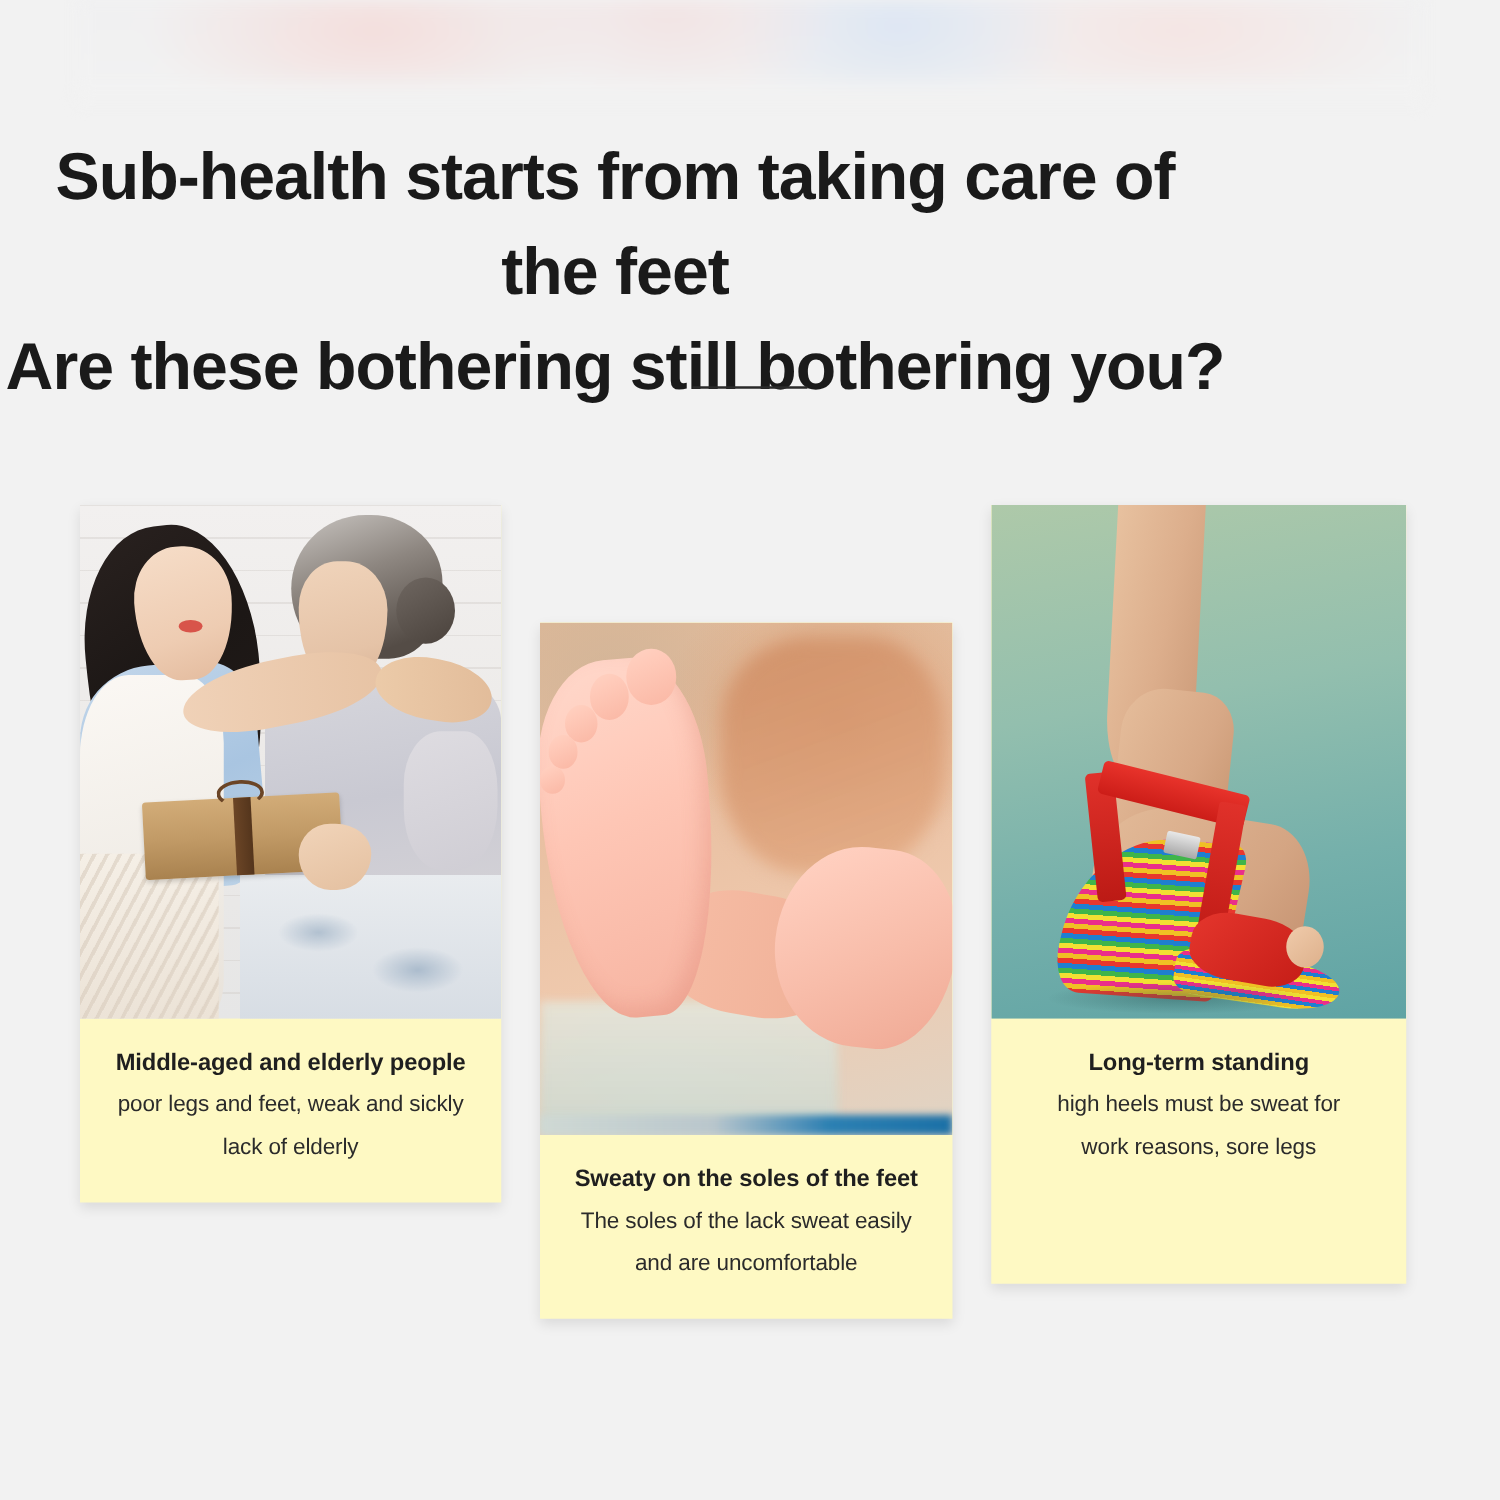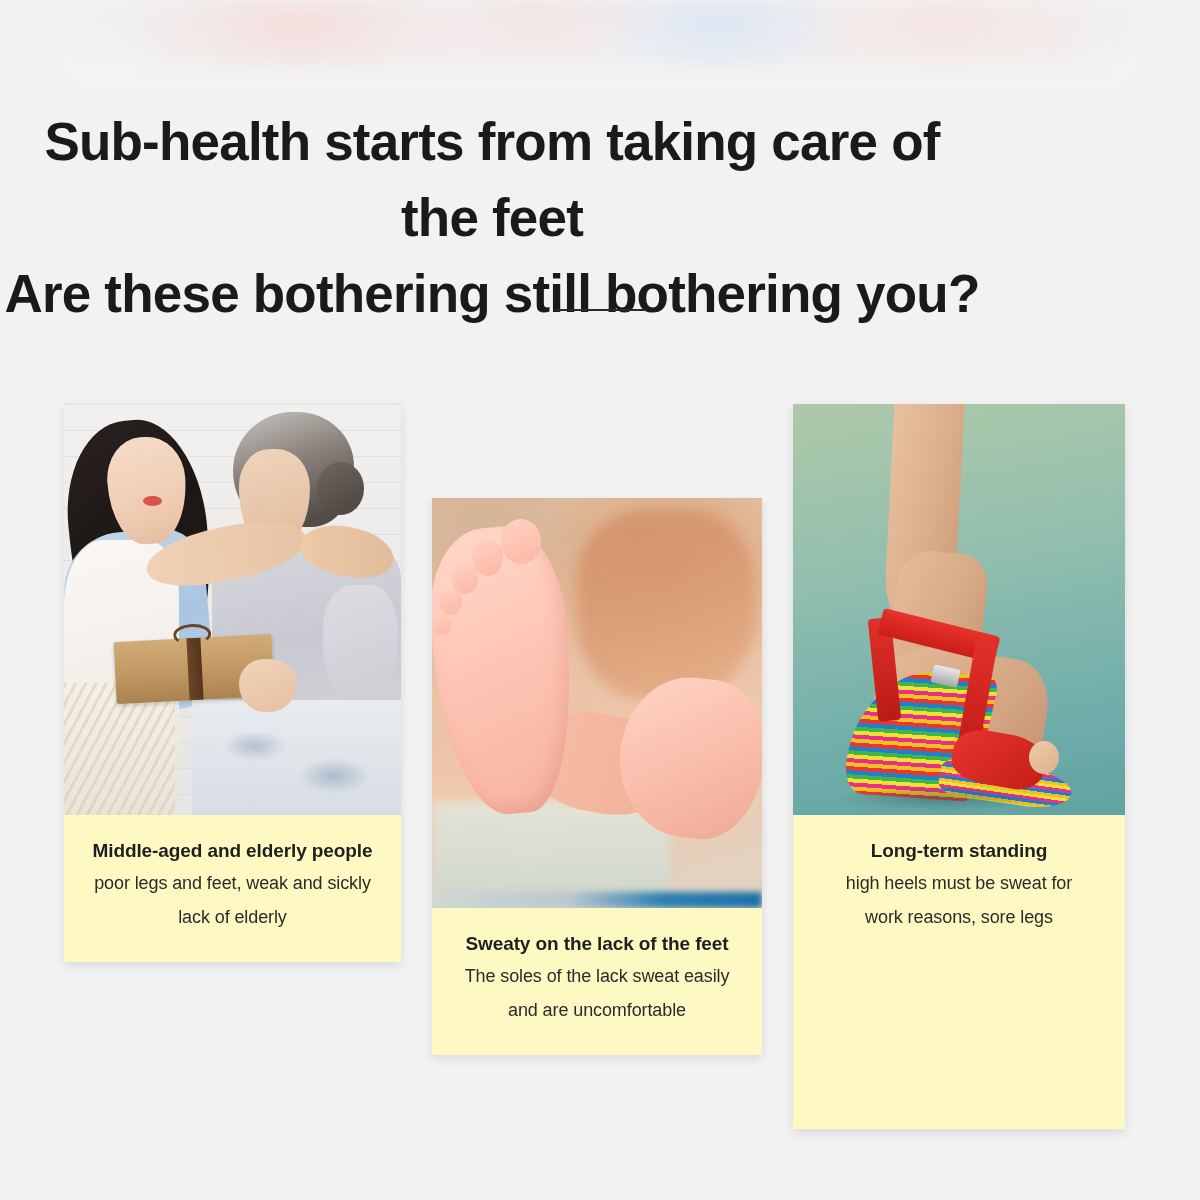--- a/index.html
+++ b/index.html
@@ -105,21 +105,21 @@
     text-align: center;
   }
 
   
   #card-1 { left: 64px;  top: 404px; width: 337px; height: 558px; }
   #card-1 .card-photo { height: 411px; }
 
   #card-2 { left: 432px; top: 498px; width: 330px; height: 557px; }
   #card-2 .card-photo { height: 410px; }
 
-  #card-3 { left: 793px; top: 404px; width: 332px; height: 725px; }
+  #card-3 { left: 793px; top: 404px; width: 332px; height: 623px; }
   #card-3 .card-photo { height: 411px; }
 
   
   .photo-women {
     width: 100%; height: 100%;
     background: linear-gradient(to bottom, #f2f0ef 0%, #eceae8 55%, #e6e6e6 100%);
     position: relative;
   }
   
   .brick {
@@ -464,21 +464,21 @@
       <div class="bb-foot-a"></div>
       <div class="bb-toe bb-t1"></div>
       <div class="bb-toe bb-t2"></div>
       <div class="bb-toe bb-t3"></div>
       <div class="bb-toe bb-t4"></div>
       <div class="bb-toe bb-t5"></div>
       <div class="bb-strip"></div>
     </div>
   </div>
   <div class="card-caption">
-    <div class="card-title">Sweaty on the lack of the feet</div>
+    <div class="card-title">Sweaty on the soles of the feet</div>
     <div class="card-desc">The soles of the lack sweat easily</div>
     <div class="card-desc">and are uncomfortable</div>
   </div>
 </div>
 
 <div class="card" id="card-3">
   <div class="card-photo">
     <div class="photo-heel">
       <div class="hl-leg"></div>
       <div class="hl-calf"></div>

